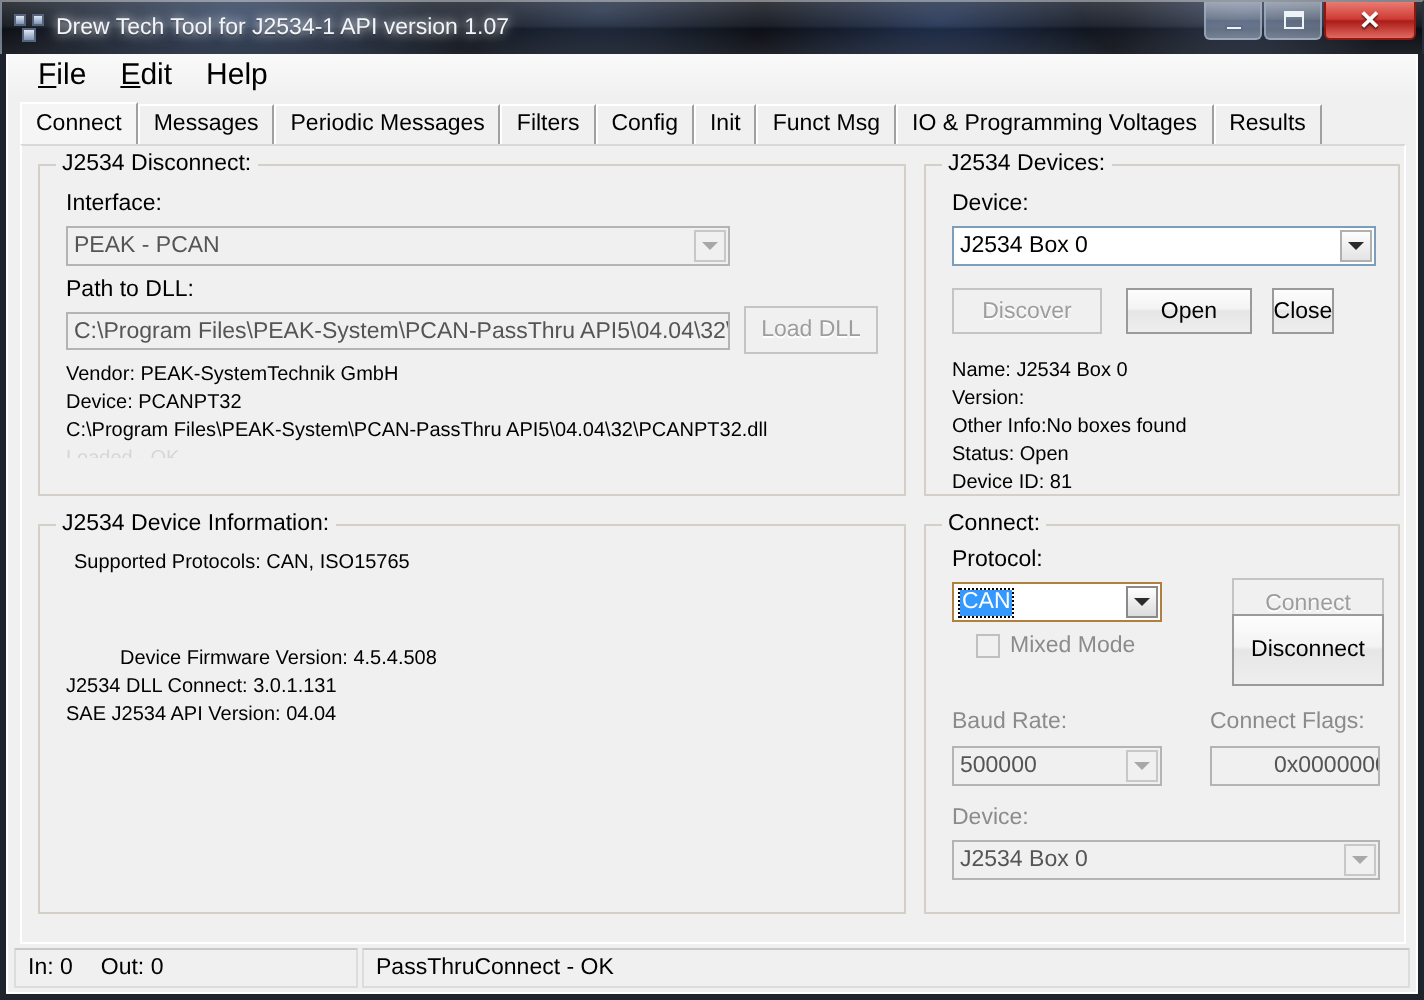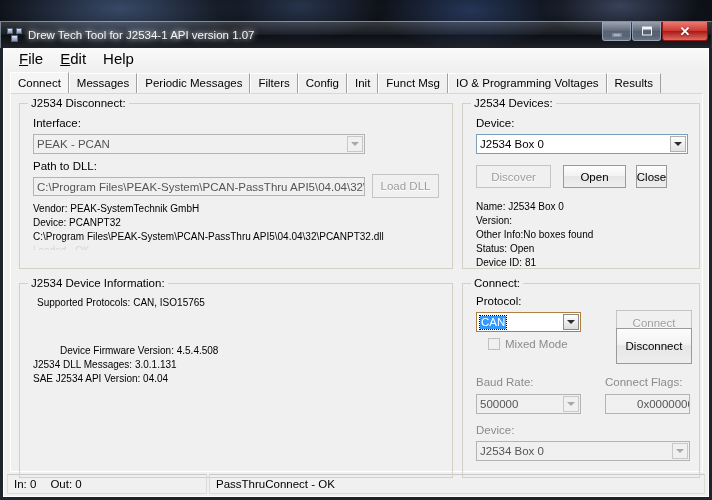--- a/index.html
+++ b/index.html
@@ -36,21 +36,20 @@
     height: 27px;
     display: flex; align-items: center;
     padding-left: 6px;
     background:
       linear-gradient(180deg, rgba(255,255,255,.16) 0%, rgba(255,255,255,.05) 46%,
                       rgba(0,0,0,.12) 52%, rgba(255,255,255,.07) 100%);
     border-top: 1px solid rgba(255,255,255,.45);
     border-left: 1px solid rgba(190,205,225,.55);
     border-right: 1px solid rgba(40,48,60,.9);
     box-sizing: border-box;
-    margin-top: 21px;
   }
   .titlebar-icon {
     width: 16px; height: 16px;
     margin-right: 5px;
     position: relative;
     flex: 0 0 auto;
   }
   .titlebar-icon .sq {
     position: absolute;
     background: linear-gradient(180deg,#dfe8f5,#7e93b4);
@@ -330,21 +329,21 @@
     border: 1px solid #dcdcdc;
     border-top: 1px solid #c8c8c8;
     box-sizing: border-box;
     display: flex; align-items: center;
     padding: 0 6px;
     background: #f0f0f0;
     color: #000;
     white-space: nowrap;
     overflow: hidden;
   }
-  .statuspanel.p1 { width: 200px; gap: 14px; }
+  .statuspanel.p1 { width: 172px; gap: 14px; }
   .statuspanel.p2 { flex: 1; margin-left: 2px; }
   .statuspanel .seg { display: inline-block; }
 </style>
 </head>
 <body>
 
 <div class="desktop"></div>
 
 <div class="window">
 
@@ -440,21 +439,21 @@
         <div class="infotext" style="left:13px; top:138px;">Status: Open</div>
         <div class="infotext" style="left:13px; top:152px;">Device ID: 81</div>
       </div>
 
       <div class="group" style="left:8px; top:189px; width:434px; height:195px;">
         <div class="glabel">J2534 Device Information:</div>
 
         <div class="infotext" style="left:17px; top:12px;">Supported Protocols: CAN, ISO15765</div>
 
         <div class="infotext" style="left:13px; top:60px;padding-left:27px;">Device Firmware Version: 4.5.4.508</div>
-        <div class="infotext" style="left:13px; top:74px;">J2534 DLL Messages: 3.0.1.131</div>
+        <div class="infotext" style="left:13px; top:74px;">J2534 DLL Connect: 3.0.1.131</div>
         <div class="infotext" style="left:13px; top:88px;">SAE J2534 API Version: 04.04</div>
       </div>
 
       <div class="group" style="left:451px; top:189px; width:238px; height:195px;">
         <div class="glabel">Connect:</div>
 
         <div class="lbl" style="left:13px; top:11px;">Protocol:</div>
 
         <div class="combo focused" style="left:13px; top:28px; width:105px; height:20px;">
           <span class="seltext">CAN</span>

